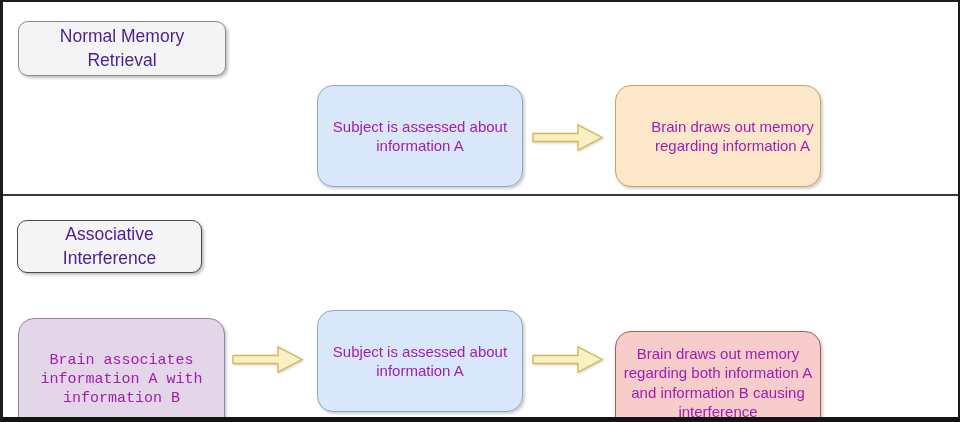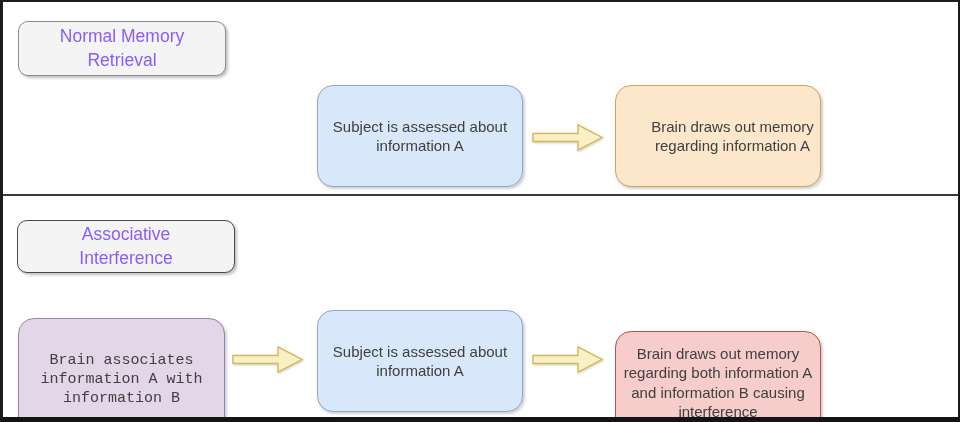--- a/index.html
+++ b/index.html
@@ -24,33 +24,33 @@
     background:#3a3a3a;
   }
   .label-box{
     position:absolute;
     display:flex;align-items:center;justify-content:center;
     text-align:center;
     background:#f4f4f4;
     border:1px solid #8c8c8c;
     border-radius:10px;
     box-sizing:border-box;
-    font-size:17.5px;line-height:1.35;color:#8b5cf6;
+    font-size:17.5px;line-height:1.35;color:#4c1d95;
     box-shadow:2px 2px 3px rgba(0,0,0,0.25);
   }
   .label-normal{left:18px;top:21px;width:208px;height:55px;padding:0 8px;}
-  .label-assoc{left:17px;top:220px;width:218px;height:53px;padding:0 22px;border-color:#4a4a4a;}
+  .label-assoc{left:17px;top:220px;width:185px;height:53px;padding:0 22px;border-color:#4a4a4a;}
   .node{
     position:absolute;
     display:flex;align-items:center;justify-content:center;
     text-align:center;
     border:1px solid #999;
     border-radius:16px;
     box-sizing:border-box;
-    font-size:15px;line-height:1.28;color:#404040;
+    font-size:15px;line-height:1.28;color:#a21caf;
     padding:0 5px;
     box-shadow:1.5px 2px 2.5px rgba(0,0,0,0.18);
   }
   .n-assess-1{left:317px;top:85px;width:206px;height:102px;}
   .n-retrieve{left:615px;top:85px;width:206px;height:102px;padding-left:34px;}
   .n-associate{left:18px;top:318px;width:207px;height:123px;font-family:Liberation Mono, monospace;}
   .n-assess-2{left:317px;top:310px;width:206px;height:102px;}
   .n-interfere{left:615px;top:310px;width:206px;height:103px;}
   .arrow{
     position:absolute;width:73px;height:31px;

